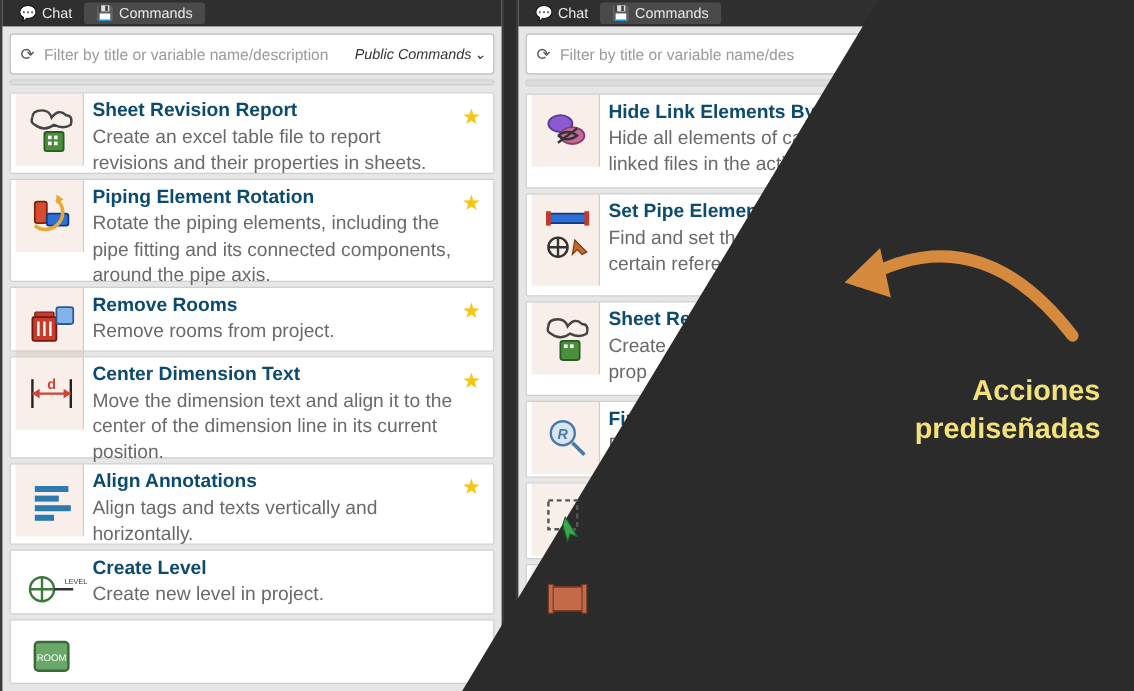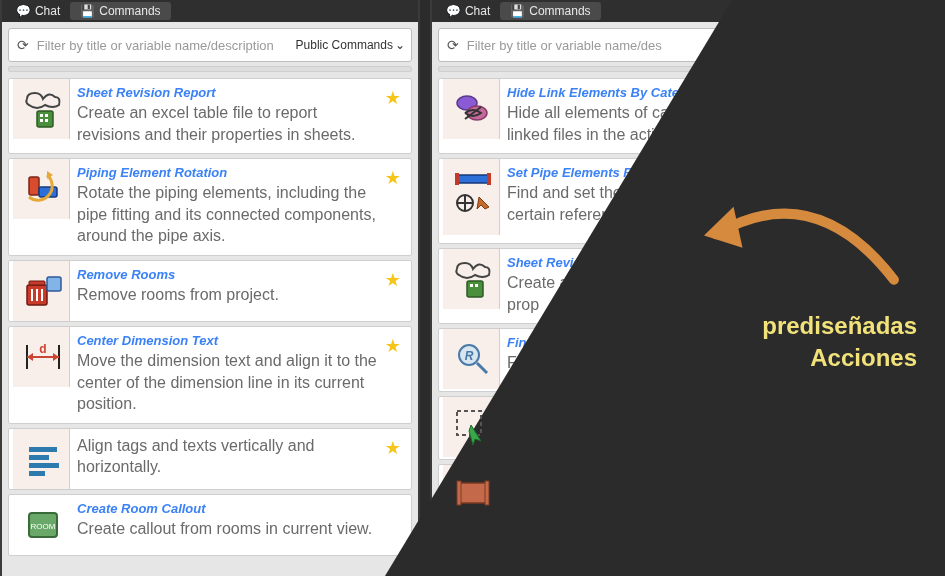--- a/index.html
+++ b/index.html
@@ -9,30 +9,30 @@
   .panel-left{left:0;}
   .panel-right{left:430px;}
   .tabs{display:flex;gap:0;background:#2f2f2f;height:22px;align-items:center;padding:0 4px;}
   .tab{display:flex;align-items:center;gap:4px;color:#e8e8e8;font-size:12px;padding:2px 10px;border-radius:3px;cursor:pointer;}
   .tab.active{background:#4a4a4a;}
   .tab .ico{font-size:12px;line-height:1;}
   .filter-row{display:flex;align-items:center;gap:6px;background:#fff;margin:6px 6px 4px 6px;border:1px solid #bdbdbd;border-radius:3px;padding:4px 6px;height:34px;}
   .refresh{font-size:14px;color:#555;cursor:pointer;padding:2px;}
   .filter-input{flex:1;border:none;outline:none;font-size:13px;color:#888;background:transparent;}
   .filter-input::placeholder{color:#9a9a9a;}
-  .scope{font-size:12px;color:#333;white-space:nowrap;display:flex;align-items:center;gap:2px;cursor:pointer;}
+  .scope{font-size:12px;color:#333;white-space:nowrap;display:flex;align-items:center;gap:2px;cursor:pointer;font-style:italic;}
   .list{flex:1;overflow:hidden;display:flex;flex-direction:column;gap:4px;padding:0 6px 6px 6px;}
   .spacer-top{height:6px;background:#ddd;border:1px solid #cfcfcf;border-radius:2px;margin-bottom:2px;}
   .item{display:flex;align-items:flex-start;background:#fff;border:1px solid #cfcfcf;border-radius:2px;padding:6px 6px 8px 4px;position:relative;min-height:64px;}
   .item .icon-col{width:60px;min-width:60px;display:flex;align-items:flex-start;justify-content:center;padding-top:2px;position:relative;}
   .item .icon-col::before{content:"";position:absolute;left:0;top:-6px;bottom:-8px;width:56px;background:rgba(210,150,120,0.15);border-right:1px solid #e4c8bb;}
   .item .icon-col.nohl::before{display:none;}
   .ic{width:44px;height:44px;position:relative;z-index:1;display:flex;align-items:center;justify-content:center;}
   .body{flex:1;padding:0 4px;}
-  .title{font-weight:bold;font-size:13px;color:#3b82f6;margin-bottom:2px;font-style:italic;}
+  .title{font-weight:bold;font-size:16px;color:#0c4a6e;margin-bottom:2px;}
   .desc{font-size:16px;color:#6a6a6a;line-height:1.35;}
   .star{color:#f5c518;font-size:18px;align-self:flex-start;padding:2px 4px;cursor:pointer;}
   .overlay-mask{position:absolute;top:0;right:0;width:560px;height:576px;background:#2b2b2b;clip-path:polygon(100% 0,100% 100%,0 100%,62% 0);}
   .arrow-wrap{position:absolute;top:150px;left:700px;transform:rotate(-15deg);}
   .caption{position:absolute;right:28px;top:310px;color:#f2e27a;font-size:24px;font-weight:600;line-height:1.35;text-align:right;max-width:200px;}
   svg{overflow:visible;}
 </style>
 </head>
 <body>
 
@@ -143,39 +143,53 @@
             <div class="ic">
           <svg width="44" height="40">
                 <rect x="8" y="8" width="28" height="5" fill="#2c7aae"></rect>
                 <rect x="8" y="16" width="20" height="5" fill="#2c7aae"></rect>
                 <rect x="8" y="24" width="30" height="5" fill="#2c7aae"></rect>
                 <rect x="8" y="32" width="16" height="5" fill="#2c7aae"></rect>
               </svg>
         </div>
           </div>
         <div class="body">
+          <div class="title">Align Annotations</div>
           <div class="desc">Align tags and texts vertically and horizontally.</div>
         </div>
         <div class="star">★</div>
       </div>
 
+      <div class="item" style="min-height:54px;">
+        <div class="icon-col nohl">
+            <div class="ic">
+          <svg width="44" height="40">
+                <circle cx="14" cy="22" r="10" fill="none" stroke="#3a7a3a" stroke-width="2"></circle>
+                <line x1="14" y1="12" x2="14" y2="32" stroke="#3a7a3a" stroke-width="2"></line>
+                <line x1="4" y1="22" x2="24" y2="22" stroke="#3a7a3a" stroke-width="2"></line>
+                <line x1="24" y1="22" x2="40" y2="22" stroke="#333" stroke-width="2"></line>
+                <text x="33" y="18" font-size="6" fill="#333">LEVEL</text>
+              </svg>
+        </div>
+          </div>
+        <div class="body">
+          <div class="title">Create Level</div>
+          <div class="desc">Create new level in project.</div>
+        </div>
+      </div>
 
       <div class="item" style="min-height:48px;">
         <div class="icon-col nohl">
             <div class="ic">
           <svg width="44" height="40">
                 <rect x="8" y="8" width="28" height="24" rx="3" fill="#6aa86a" stroke="#3a6a3a" stroke-width="2"></rect>
                 <text x="22" y="24" font-size="8" text-anchor="middle" fill="#fff">ROOM</text>
               </svg>
         </div>
           </div>
-        <div class="body">
-          <div class="title">Create Room Callout</div>
-          <div class="desc">Create callout from rooms in current view.</div>
-        </div>
       </div>
 
     </div>
   </div>
 
   <div class="panel panel-right">
     <div class="tabs">
       <div class="tab">
           <span class="ico">💬</span>
           <span>Chat</span>
@@ -301,17 +315,17 @@
   <div class="overlay-mask"></div>
 
   <div class="arrow-wrap">
     <svg width="220" height="170">
       <path d="M180 150 Q 130 30 20 60" fill="none" stroke="#d58a3e" stroke-width="10" stroke-linecap="round"></path>
       <polygon points="8,58 44,38 42,80" fill="#d58a3e"></polygon>
     </svg>
   </div>
 
   <div class="caption">
+    <div>Acciones</div>
     <div>prediseñadas</div>
-    <div>Acciones</div>
   </div>
 
 </div>
 
 </body></html>

